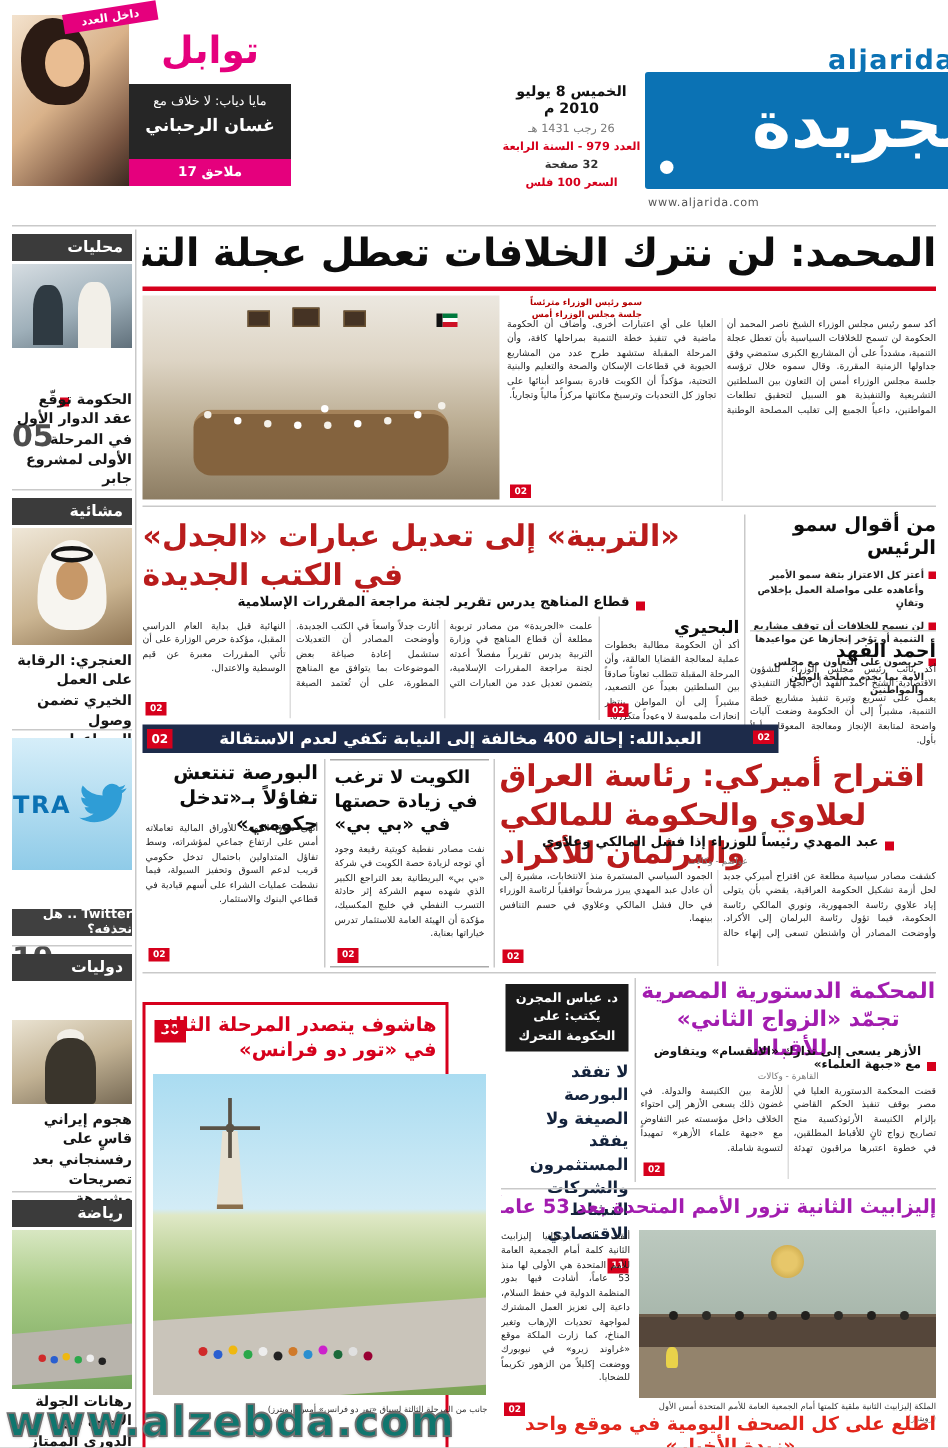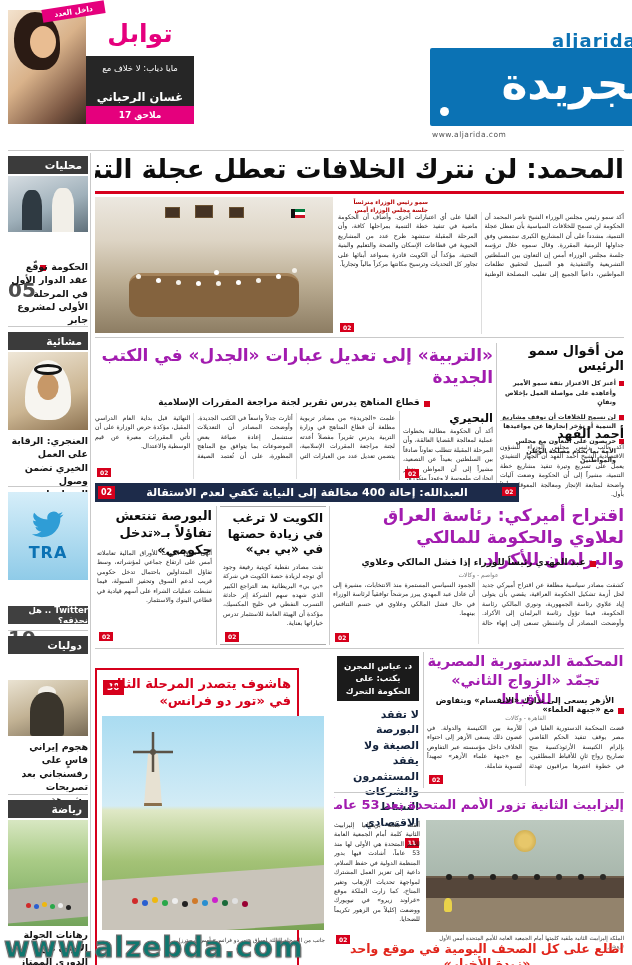--- a/index.html
+++ b/index.html
@@ -16,21 +16,21 @@
   .sec-label{position:absolute;background:#3b3b3b;color:#fff;font-weight:bold;font-size:10.5px;padding:3px 6px;width:80px;text-align:right;}
   .pg-badge{display:inline-block;background:#d6001c;color:#fff;font-size:6px;font-weight:bold;padding:1px 3px;line-height:1.25;}
   .badge-abs{position:absolute;left:2px;bottom:2px;z-index:2;}
   .reddot{display:inline-block;width:6px;height:6px;background:#d6001c;flex:0 0 auto;}
   .bignum{font-size:20px;font-weight:bold;color:#4d4d4d;line-height:1;margin-top:44px;}
   .numrow{position:absolute;display:flex;align-items:center;gap:4px;}
   .side-head{position:absolute;font-weight:bold;font-size:9.5px;line-height:1.4;color:#161616;text-align:right;width:80px;}
   .photo{position:absolute;overflow:hidden;}
   .cap{font-size:5.6px;color:#333;line-height:1.45;}
   .h-main{font-size:26px;font-weight:bold;white-space:nowrap;text-align:center;color:#0d0d0d;overflow:hidden;}
-  .h-xl{font-size:17px;font-weight:bold;line-height:1.28;text-align:right;color:#a21caf;}
+  .h-xl{font-size:20px;font-weight:bold;line-height:1.28;text-align:left;color:#b91c1c;}
   .h-l{font-size:14.5px;font-weight:bold;line-height:1.3;text-align:center;color:#a21caf;}
   .h-m{font-size:13px;font-weight:bold;line-height:1.3;color:#0d0d0d;}
   .subhead{font-weight:bold;font-size:9px;color:#111;display:flex;justify-content:center;align-items:flex-end;gap:4px;}
   .byline{font-size:6px;color:#777;text-align:center;}
   .quote{display:flex;gap:3px;margin-bottom:5px;font-size:6.4px;font-weight:bold;line-height:1.5;color:#222;text-align:right;justify-content:flex-end;}
   .quote .reddot{width:5px;height:5px;margin-top:2px;}
   .banner{position:absolute;background:#1d2b4a;display:flex;align-items:center;justify-content:center;}
   .banner .txt{color:#fff;font-weight:bold;font-size:11px;}
   .banner .bdg{position:absolute;left:3px;top:3px;bottom:3px;display:flex;align-items:center;font-size:8px;}
   .tour-box{position:absolute;border:2px solid #d6001c;background:#fff;}
@@ -41,21 +41,21 @@
   
   .promo{position:absolute;left:8px;top:10px;width:186px;height:114px;background:#111;}
   .promo-ribbon{position:absolute;left:34px;top:-5px;background:#e5007d;color:#fff;font-size:7.5px;font-weight:bold;padding:2px 12px;transform:rotate(-9deg);z-index:6;}
   .promo-photo{position:absolute;left:0;top:0;width:78px;height:114px;background:linear-gradient(135deg,#f3e2cd 0%,#d9b28a 45%,#7a5642 80%,#3c2a22 100%);}
   .promo-hair{position:absolute;left:6px;top:2px;width:46px;height:58px;background:#2b1b14;border-radius:50% 60% 40% 55%;}
   .promo-face{position:absolute;left:22px;top:16px;width:26px;height:32px;background:#e9bd92;border-radius:50%;}
   .promo-right{position:absolute;left:78px;top:0;width:108px;height:114px;background:#fff;}
   .promo-brand{height:46px;display:flex;align-items:center;justify-content:center;color:#e5007d;font-size:25px;font-weight:bold;}
   .promo-dark{height:50px;background:#262626;color:#fff;text-align:center;padding-top:7px;}
   .promo-dark .l1{font-size:8.5px;}
-  .promo-dark .l2{font-size:11.5px;font-weight:bold;margin-top:17px;}
+  .promo-dark .l2{font-size:11.5px;font-weight:bold;margin-top:3px;}
   .promo-foot{position:absolute;bottom:0;left:0;width:100%;height:18px;background:#e5007d;color:#fff;font-size:9px;font-weight:bold;display:flex;align-items:center;justify-content:center;}
   .masthead{position:absolute;left:430px;top:48px;width:230px;height:78px;background:#0b72b4;display:flex;align-items:center;border-radius:2px;}
   .masthead .word{color:#fff;font-size:44px;font-weight:bold;line-height:1;padding-bottom:6px;}
   .logo-mark{position:absolute;left:10px;bottom:10px;width:9px;height:9px;background:#fff;border-radius:50%;}
   .dateblock{position:absolute;left:334px;top:56px;width:94px;text-align:center;}
   .dateblock .d1{font-size:9.5px;font-weight:bold;color:#111;margin-bottom:3px;}
   .dateblock .d2{font-size:7.5px;color:#777;margin-bottom:3px;}
   .dateblock .dr{font-size:7.5px;color:#d6001c;font-weight:bold;margin-bottom:3px;}
   .dateblock .d4{font-size:7.5px;color:#333;font-weight:bold;margin-bottom:3px;}
   .aljarida-en{position:absolute;left:552px;top:30px;color:#0b72b4;font-size:18px;font-weight:bold;letter-spacing:1px;}
@@ -76,21 +76,21 @@
   .w-turban{position:absolute;left:30px;top:6px;width:18px;height:12px;background:#f2efe8;border-radius:50%;}
   .ph-sport{background:linear-gradient(180deg,#d8e7c2 0%,#a9cb86 38%,#74a45c 100%);}
   .road{position:absolute;left:-8px;bottom:6px;width:120%;height:34px;background:#b8b4ac;transform:rotate(-5deg);}
   .ph-tour{background:linear-gradient(180deg,#aadcf1 0%,#d3ecf6 42%,#dfe8c6 44%,#a3c276 68%,#7aa355 100%);}
   .wm-tower{position:absolute;background:#e7e1d2;clip-path:polygon(22% 0,78% 0,100% 100%,0 100%);border-bottom:3px solid #8a6f4c;}
   .ph-un{background:linear-gradient(180deg,#bcc9bf 0%,#a8b7ac 52%,#75836f 100%);}
   .un-emblem{position:absolute;left:50%;top:10px;transform:translateX(-50%);width:22px;height:22px;border-radius:50%;background:radial-gradient(circle,#e7c76a 40%,#bf9c3f 100%);}
   .un-desk{position:absolute;left:0;right:0;top:56px;height:22px;background:#55463a;border-top:2px solid #6d5c4a;}
   .un-floor{position:absolute;left:0;right:0;bottom:0;height:34px;background:#93836c;}
   .queen{position:absolute;left:18px;bottom:20px;width:8px;height:14px;background:#e9d24a;border-radius:40% 40% 20% 20%;}
-  .tw-box{position:absolute;background:linear-gradient(180deg,#d6eef9 0%,#8fcbe8 100%);display:flex;flex-direction:column;align-items:center;justify-content:center;gap:4px;}
+  .tw-box{position:absolute;background:linear-gradient(180deg,#d6eef9 0%,#8fcbe8 100%);display:flex;flex-direction:row;align-items:center;justify-content:center;gap:4px;}
   .tra{color:#0b72b4;font-size:16px;font-weight:bold;letter-spacing:1px;}
   .tw-strip{position:absolute;background:#404040;color:#fff;font-size:8.5px;font-weight:bold;display:flex;align-items:center;justify-content:center;}
   .lead-cap{position:absolute;font-size:5.8px;font-weight:bold;color:#b40000;text-align:right;line-height:1.4;}
   .q-title{font-size:13px;font-weight:bold;color:#0d0d0d;text-align:right;margin-bottom:6px;}
   .col-title{font-size:11.5px;font-weight:bold;color:#0d0d0d;text-align:right;}
   .bp-box{position:absolute;border-top:1px solid #aaa;border-bottom:1px solid #aaa;padding:4px 3px;}
   .mij-head{font-weight:bold;font-size:11px;line-height:1.4;color:#14233c;text-align:right;margin-top:6px;}
 </style>
 </head>
 <body>
@@ -106,20 +106,27 @@
     <div class="promo-right">
       <div class="promo-brand">توابل</div>
       <div class="promo-dark">
         <div class="l1">مايا دياب: لا خلاف مع</div>
         <div class="l2">غسان الرحباني</div>
       </div>
       <div class="promo-foot">ملاحق 17</div>
     </div>
   </div>
 
+  <div class="dateblock">
+    <div class="d1">الخميس 8 يوليو 2010 م</div>
+    <div class="d2">26 رجب 1431 هـ</div>
+    <div class="dr">العدد 979 - السنة الرابعة</div>
+    <div class="d4">32 صفحة</div>
+    <div class="dr">السعر 100 فلس</div>
+  </div>
 
   <div class="aljarida-en ltr">aljarida</div>
   <div class="masthead">
     <span class="word">الجريدة</span>
     <span class="logo-mark"></span>
   </div>
   <div class="website ltr">www.aljarida.com</div>
 
   <div class="hrule" style="left:8px;top:150px;width:616px;"></div>
 
@@ -245,21 +252,21 @@
   </div>
 
   <div class="abs h-m" style="left:97px;top:508px;width:115px;text-align:right;">البورصة تنتعش تفاؤلاً بـ«تدخل حكومي»</div>
   <div class="abs" style="left:97px;top:548px;width:115px;height:95px;">
     <div class="t6 fill">أنهى سوق الكويت للأوراق المالية تعاملاته أمس على ارتفاع جماعي لمؤشراته، وسط تفاؤل المتداولين باحتمال تدخل حكومي قريب لدعم السوق وتحفيز السيولة، فيما نشطت عمليات الشراء على أسهم قيادية في قطاعي البنوك والاستثمار.</div>
     <span class="pg-badge badge-abs">02</span>
   </div>
   <div class="vrule" style="left:216px;top:506px;height:139px;"></div>
 
   <div class="bp-box" style="left:220px;top:506px;width:106px;height:139px;">
-    <div class="h-m" style="text-align:right;font-size:12px;">الكويت لا ترغب في زيادة حصتها في «بي بي»</div>
+    <div class="h-m" style="text-align:left;font-size:12px;">الكويت لا ترغب في زيادة حصتها في «بي بي»</div>
     <div style="position:relative;height:82px;margin-top:4px;">
       <div class="t6 fill">نفت مصادر نفطية كويتية رفيعة وجود أي توجه لزيادة حصة الكويت في شركة «بي بي» البريطانية بعد التراجع الكبير الذي شهده سهم الشركة إثر حادثة التسرب النفطي في خليج المكسيك، مؤكدة أن الهيئة العامة للاستثمار تدرس خياراتها بعناية.</div>
       <span class="pg-badge badge-abs">02</span>
     </div>
   </div>
   <div class="vrule" style="left:329px;top:506px;height:139px;"></div>
 
   <div class="abs h-xl" style="left:333px;top:505px;width:291px;">اقتراح أميركي: رئاسة العراق لعلاوي والحكومة للمالكي والبرلمان للأكراد</div>
   <div class="abs subhead" style="left:333px;top:557px;width:291px;">
     <span class="reddot"></span>

